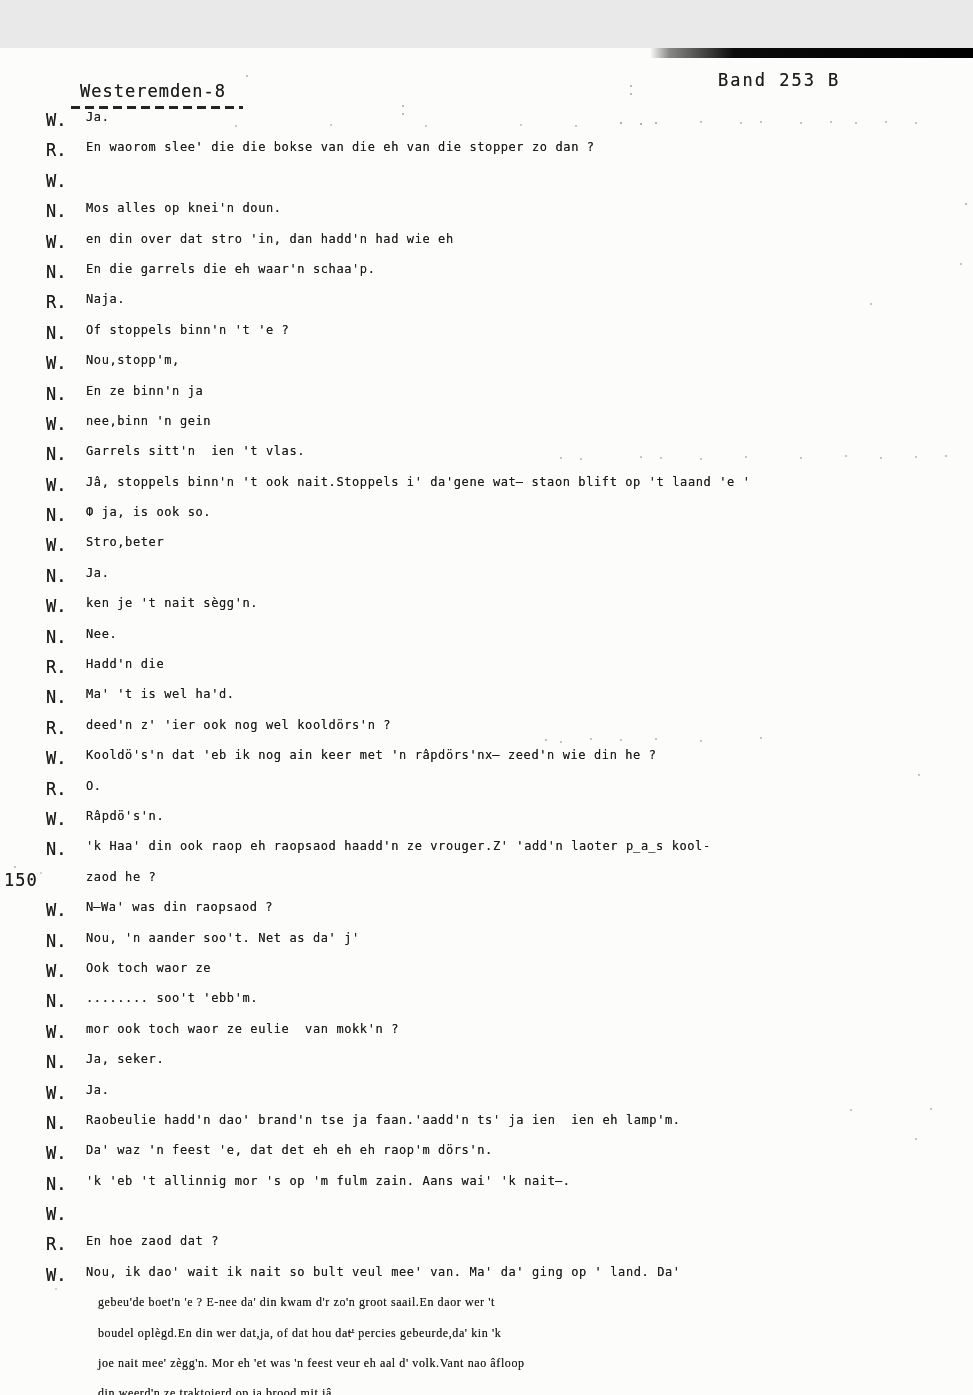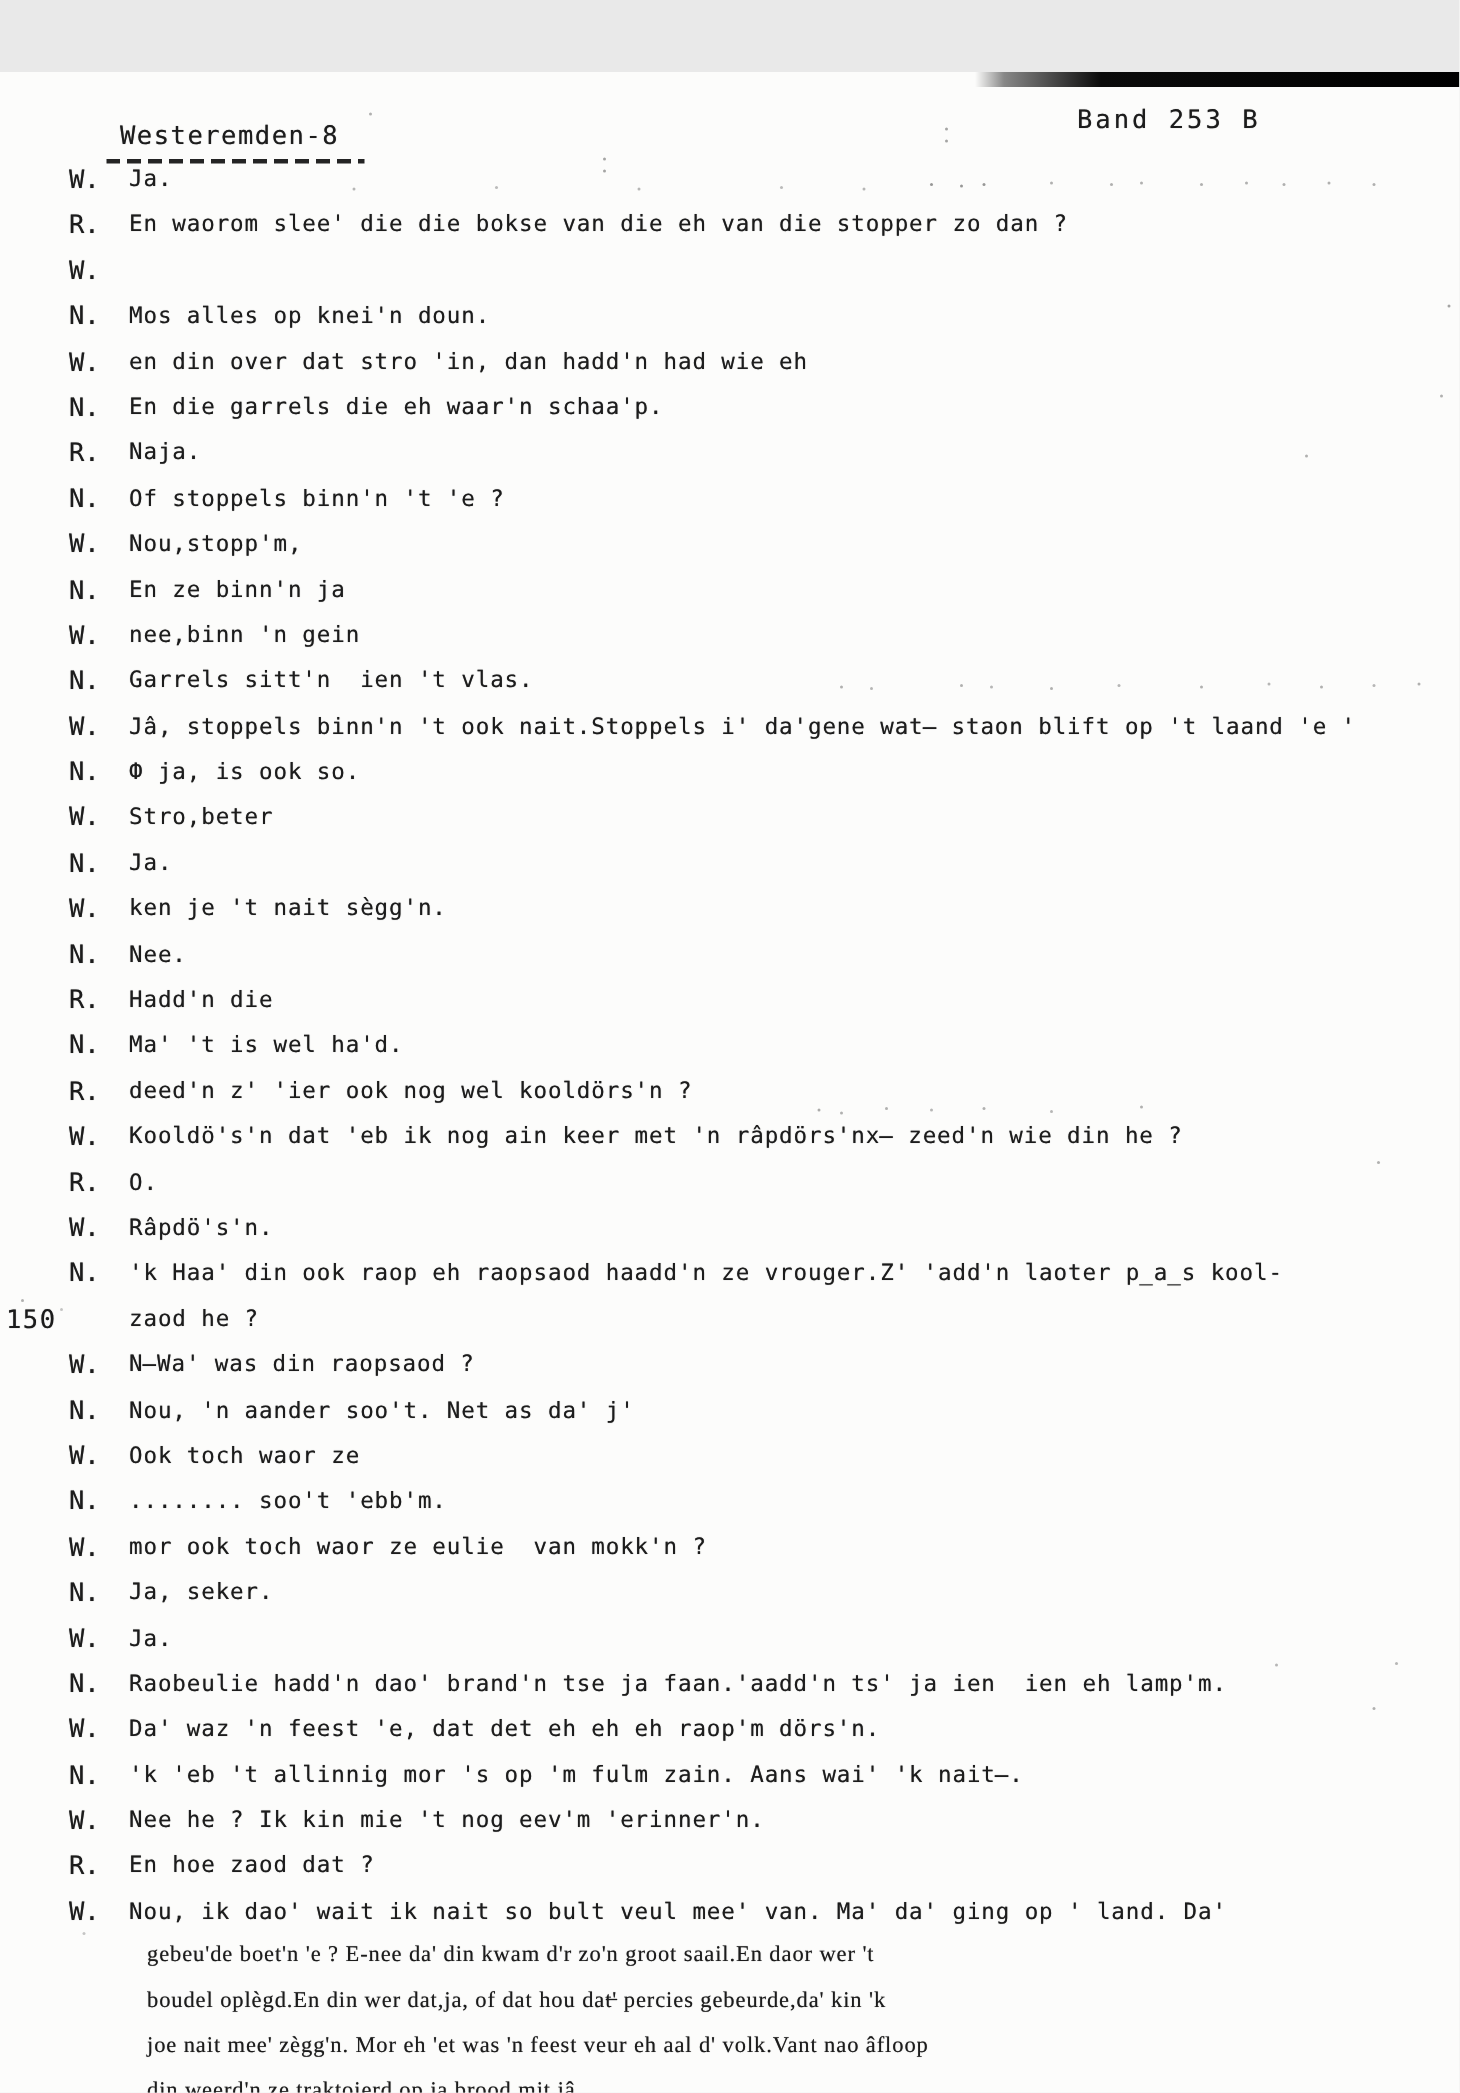--- a/index.html
+++ b/index.html
@@ -26,21 +26,21 @@
   }
   .band{
     position:absolute;left:718px;top:22px;
     font-size:17px;letter-spacing:2px;white-space:pre;
   }
   .transcript{position:absolute;left:0;top:62px;width:973px;}
   .line{position:relative;height:30.4px;}
   .mnum{position:absolute;left:4px;top:0;font-size:17px;letter-spacing:1px;}
   .spk{position:absolute;left:46px;top:0;font-size:17px;}
   .txt{
-    position:absolute;left:86px;top:0;font-size:15px;
+    position:absolute;left:86px;top:0;font-size:12px;
     letter-spacing:0.6px;white-space:pre;
   }
   .txt.cont{left:98px;font-family:Liberation Serif, serif;}
   .speckles{
     position:absolute;left:0;top:0;width:2px;height:2px;border-radius:50%;
     background:transparent;
     box-shadow:
       246px 27px 0 0 rgba(0,0,0,.30),
       402px 57px 0 0 rgba(0,0,0,.35), 402px 65px 0 0 rgba(0,0,0,.35),
       630px 37px 0 0 rgba(0,0,0,.35), 630px 45px 0 0 rgba(0,0,0,.35),
@@ -222,21 +222,20 @@
       <div class="line">
         <span class="spk">W.</span>
         <span class="txt">Da' waz 'n feest 'e, dat det eh eh eh raop'm dörs'n.</span>
       </div>
       <div class="line">
         <span class="spk">N.</span>
         <span class="txt">'k 'eb 't allinnig mor 's op 'm fulm zain. Aans wai' 'k nait̶.</span>
       </div>
       <div class="line">
         <span class="spk">W.</span>
-        <span class="txt">Nee he ? Ik kin mie 't nog eev'm 'erinner'n.</span>
       </div>
       <div class="line">
         <span class="spk">R.</span>
         <span class="txt">En hoe zaod dat ?</span>
       </div>
       <div class="line">
         <span class="spk">W.</span>
         <span class="txt">Nou, ik dao' wait ik nait so bult veul mee' van. Ma' da' ging op ' land. Da'</span>
       </div>
       <div class="line">

